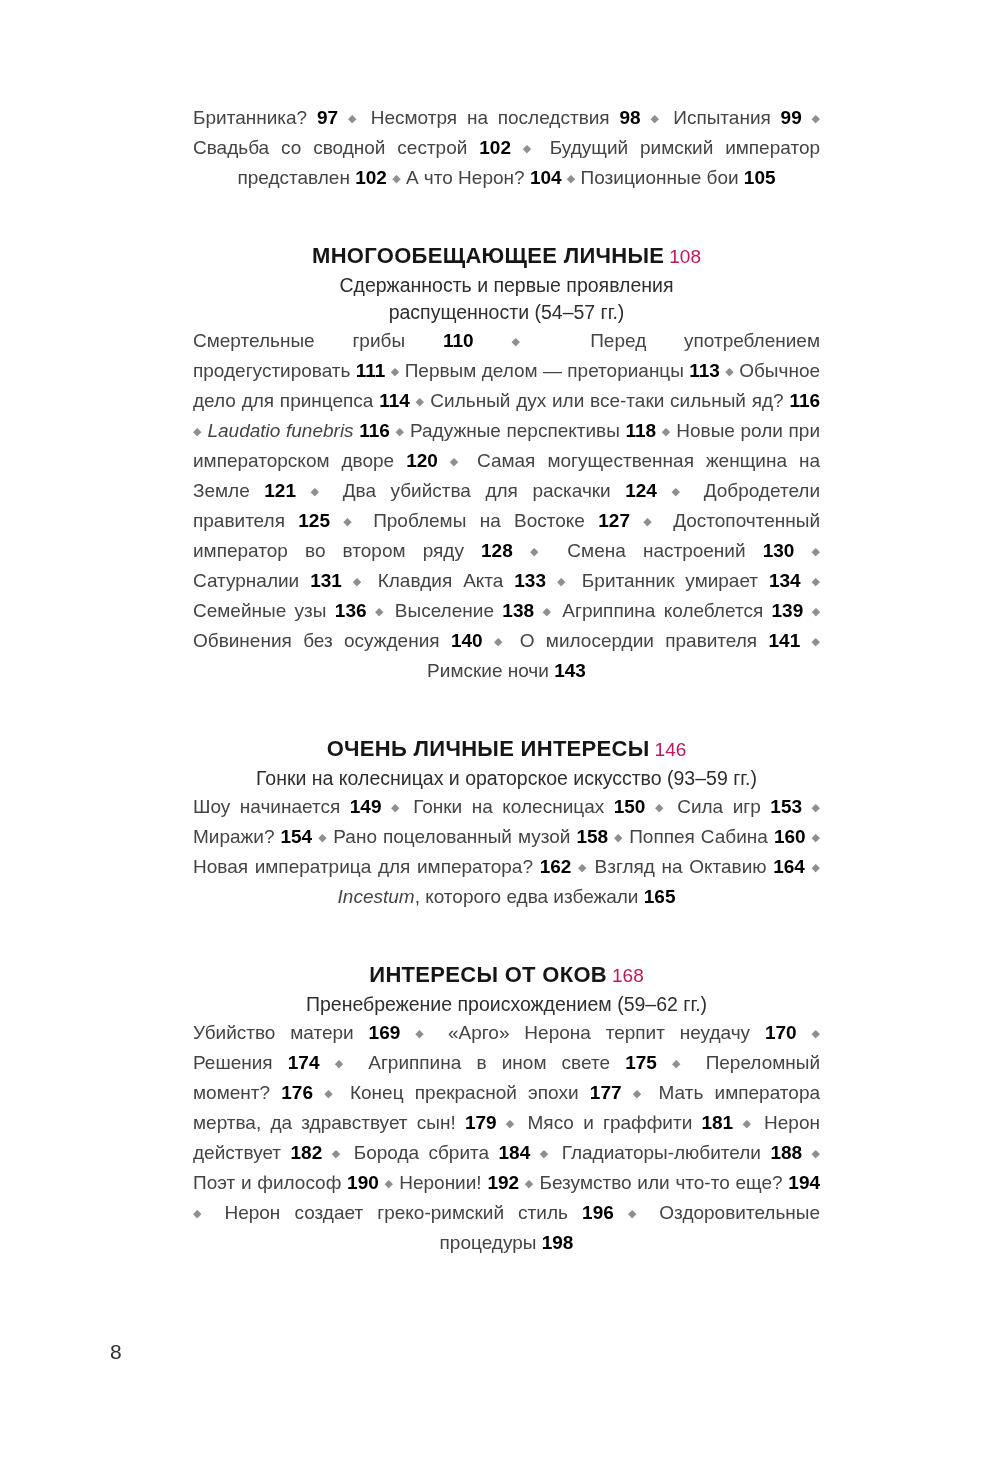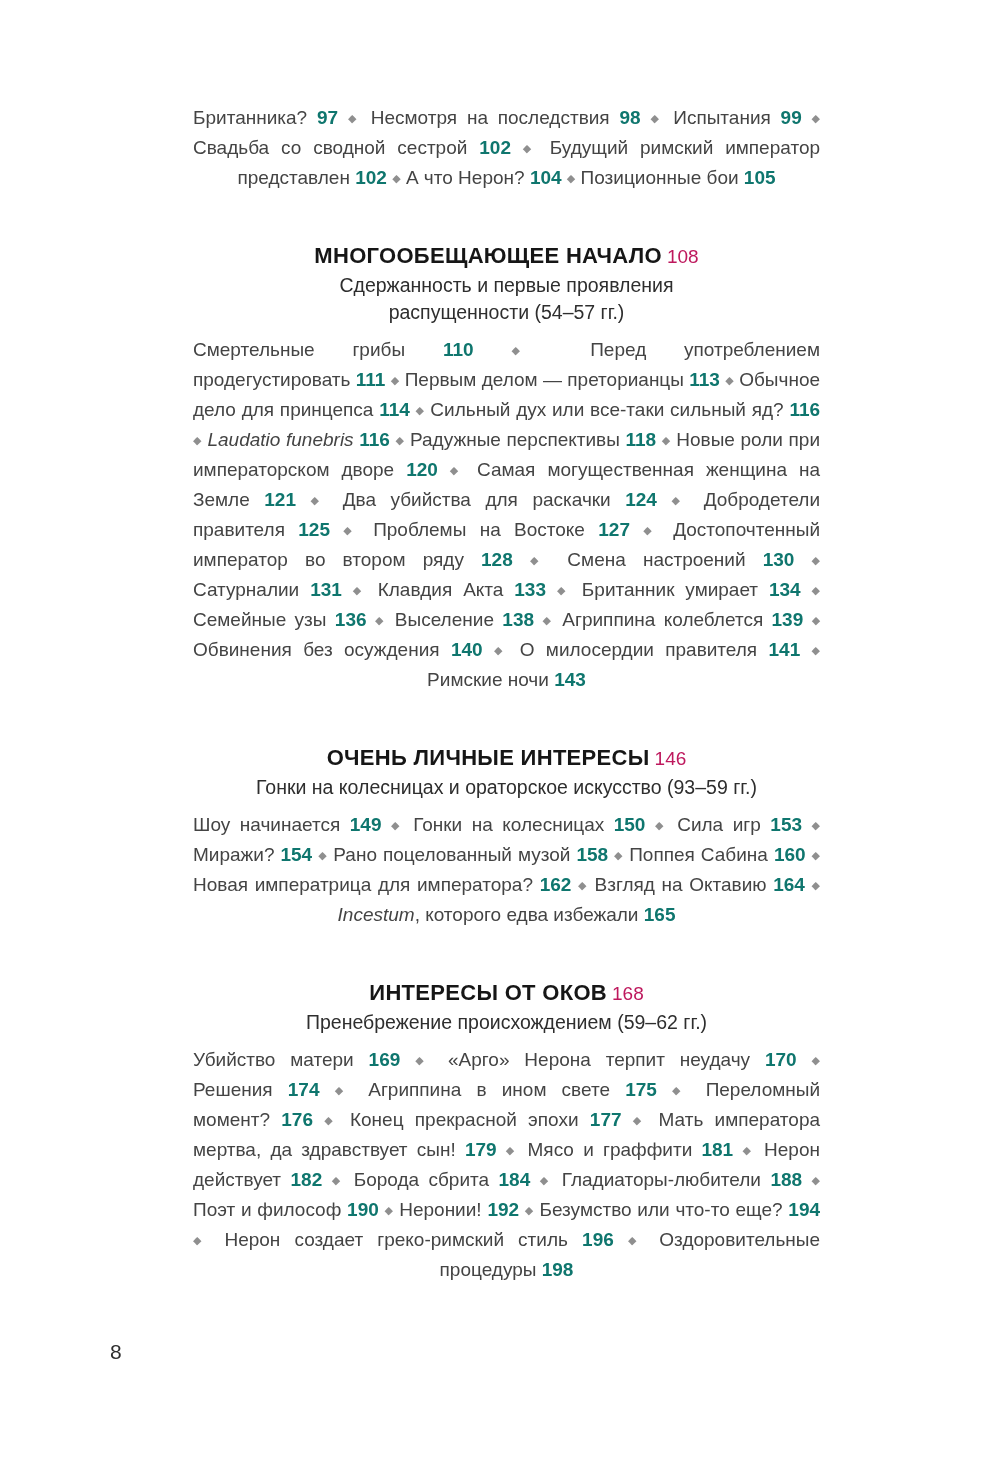--- a/index.html
+++ b/index.html
@@ -19,21 +19,21 @@
   }
   .toc-paragraph {
     font-size: 19px;
     line-height: 30px;
     color: #444444;
     text-align: justify;
     text-align-last: center;
     margin: 0;
   }
   .toc-paragraph .pg {
-    color: #0f766e;
+    color: #000000;
     font-weight: bold;
   }
   .diamond {
     color: #8f8f8f;
     font-size: 11px;
     vertical-align: 2px;
   }
   .intro { margin-bottom: 10px; }
   .section { margin-top: 48px; }
   .section-heading {
@@ -52,41 +52,41 @@
     margin-left: 5px;
     letter-spacing: 0;
   }
   .subtitle {
     margin-top: 0;
     text-align: center;
     font-size: 19.5px;
     line-height: 27px;
     color: #2e2e2e;
   }
-  .section .toc-paragraph { margin-top: 9px; }
+  .section .toc-paragraph { margin-top: 0; }
   .footer-num {
     position: absolute;
     left: 110px;
     top: 1340px;
     font-size: 21px;
     line-height: 24px;
     color: #2e2e2e;
   }
 </style>
 </head>
 <body>
 
 <div class="page">
   <div class="content">
 
     <p class="toc-paragraph intro"><span><span>Британника?</span>&nbsp;<b class="pg">97</b></span> <span class="diamond">◆</span> <span><span>Несмотря на последствия</span>&nbsp;<b class="pg">98</b></span> <span class="diamond">◆</span> <span><span>Испытания</span>&nbsp;<b class="pg">99</b></span> <span class="diamond">◆</span> <span><span>Свадьба со сводной сестрой</span>&nbsp;<b class="pg">102</b></span> <span class="diamond">◆</span> <span><span>Будущий римский император представлен</span>&nbsp;<b class="pg">102</b></span> <span class="diamond">◆</span> <span><span>А что Нерон?</span>&nbsp;<b class="pg">104</b></span> <span class="diamond">◆</span> <span><span>Позиционные бои</span>&nbsp;<b class="pg">105</b></span></p>
 
     <section class="section">
       <h2 class="section-heading">
-        <span>МНОГООБЕЩАЮЩЕЕ НАЧАЛО</span><span class="heading-page">108</span>
+        <span>МНОГООБЕЩАЮЩЕЕ ЛИЧНЫЕ</span><span class="heading-page">108</span>
       </h2>
       <div class="subtitle">
           <div>Сдержанность и первые проявления</div>
           <div>распущенности (54–57 гг.)</div>
         </div>
       <p class="toc-paragraph"><span><span>Смертельные грибы</span>&nbsp;<b class="pg">110</b></span> <span class="diamond">◆</span> <span><span>Перед употреблением продегустировать</span>&nbsp;<b class="pg">111</b></span> <span class="diamond">◆</span> <span><span>Первым делом — преторианцы</span>&nbsp;<b class="pg">113</b></span> <span class="diamond">◆</span> <span><span>Обычное дело для принцепса</span>&nbsp;<b class="pg">114</b></span> <span class="diamond">◆</span> <span><span>Сильный дух или все-таки сильный яд?</span>&nbsp;<b class="pg">116</b></span> <span class="diamond">◆</span> <span><i>Laudatio funebris</i>&nbsp;<b class="pg">116</b></span> <span class="diamond">◆</span> <span><span>Радужные перспективы</span>&nbsp;<b class="pg">118</b></span> <span class="diamond">◆</span> <span><span>Новые роли при императорском дворе</span>&nbsp;<b class="pg">120</b></span> <span class="diamond">◆</span> <span><span>Самая могущественная женщина на Земле</span>&nbsp;<b class="pg">121</b></span> <span class="diamond">◆</span> <span><span>Два убийства для раскачки</span>&nbsp;<b class="pg">124</b></span> <span class="diamond">◆</span> <span><span>Добродетели правителя</span>&nbsp;<b class="pg">125</b></span> <span class="diamond">◆</span> <span><span>Проблемы на Востоке</span>&nbsp;<b class="pg">127</b></span> <span class="diamond">◆</span> <span><span>Достопочтенный император во втором ряду</span>&nbsp;<b class="pg">128</b></span> <span class="diamond">◆</span> <span><span>Смена настроений</span>&nbsp;<b class="pg">130</b></span> <span class="diamond">◆</span> <span><span>Сатурналии</span>&nbsp;<b class="pg">131</b></span> <span class="diamond">◆</span> <span><span>Клавдия Акта</span>&nbsp;<b class="pg">133</b></span> <span class="diamond">◆</span> <span><span>Британник умирает</span>&nbsp;<b class="pg">134</b></span> <span class="diamond">◆</span> <span><span>Семейные узы</span>&nbsp;<b class="pg">136</b></span> <span class="diamond">◆</span> <span><span>Выселение</span>&nbsp;<b class="pg">138</b></span> <span class="diamond">◆</span> <span><span>Агриппина колеблется</span>&nbsp;<b class="pg">139</b></span> <span class="diamond">◆</span> <span><span>Обвинения без осуждения</span>&nbsp;<b class="pg">140</b></span> <span class="diamond">◆</span> <span><span>О милосердии правителя</span>&nbsp;<b class="pg">141</b></span> <span class="diamond">◆</span> <span><span>Римские ночи</span>&nbsp;<b class="pg">143</b></span></p>
     </section>
 
     <section class="section">
       <h2 class="section-heading">

